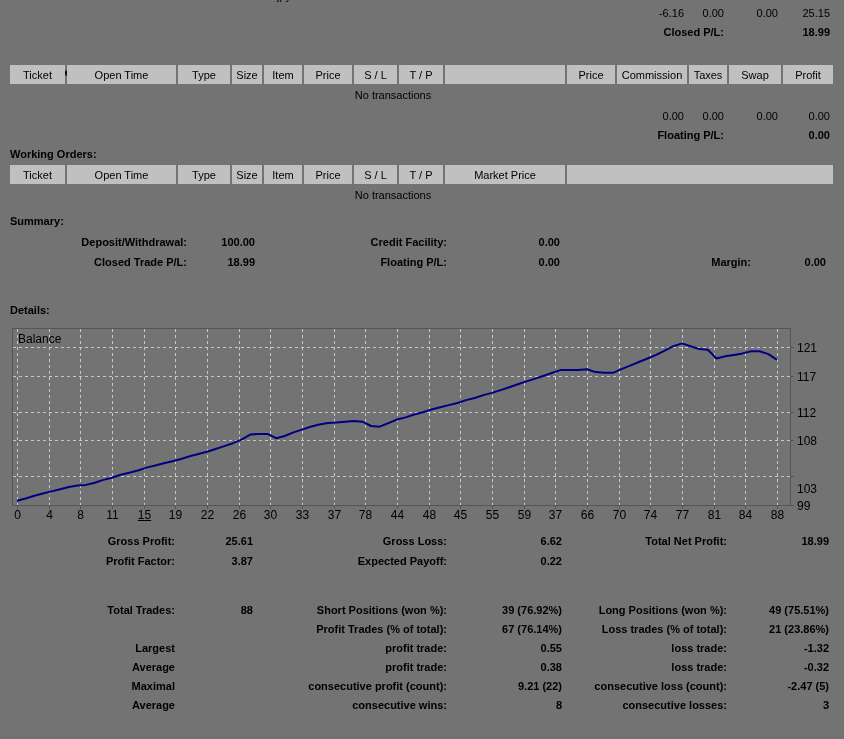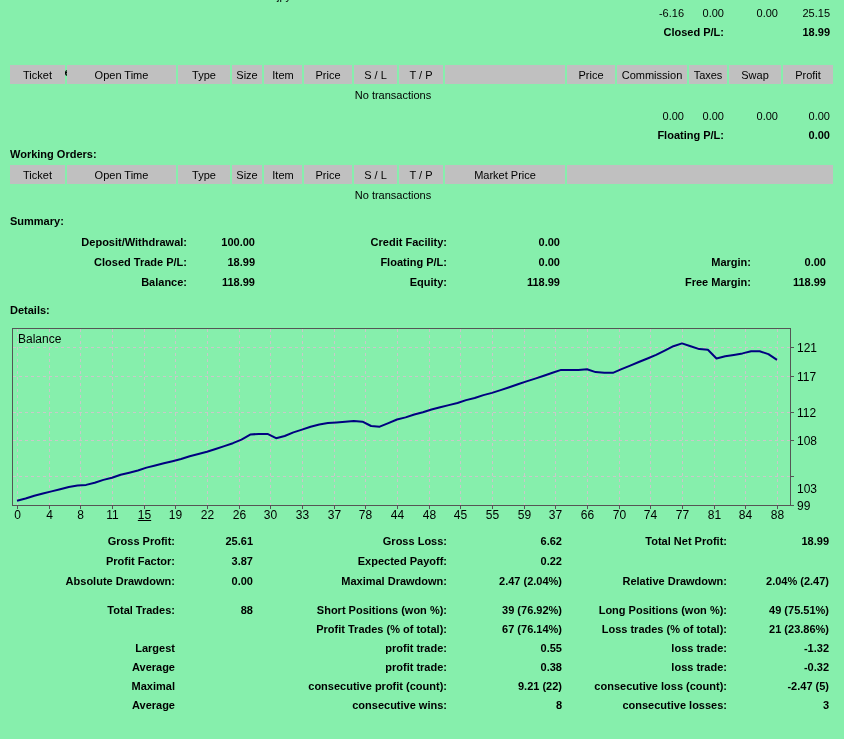--- a/index.html
+++ b/index.html
@@ -1,18 +1,18 @@
 <!DOCTYPE html>
 <html><head>
 <meta charset="utf-8">
 <style>
   *{margin:0;padding:0;box-sizing:border-box}
   html,body{background:#fff}
   body{font-family:"Liberation Sans",sans-serif;font-size:11px;color:#000}
-  #page{position:relative;width:844px;height:739px;overflow:hidden;background:#86efac}
+  #page{position:relative;width:844px;height:739px;overflow:hidden;background:#737373}
   #crop-frag{position:absolute;left:277px;top:-10px;font-size:11px}
   table.stmt{position:absolute;left:8px;border-collapse:separate;border-spacing:2px 0;table-layout:fixed}
   .stmt td{padding:0;white-space:nowrap;overflow:hidden;vertical-align:middle}
   td.hdr{background:#c0c0c0;text-align:center;font-weight:normal}
   td.num{text-align:right;padding-right:3px}
   .b{font-weight:bold}
   .r17{height:17px}.r19{height:19px}.r21{height:21px}
   .sec-title{position:absolute;left:10px;font-weight:bold}
   .no-trans{position:absolute;left:8px;width:770px;text-align:center}
   #chart{position:absolute;left:12px;top:328px;width:790px;height:184px}
@@ -195,28 +195,20 @@
           <td class="num b"></td>
           <td class="num b"></td>
         </tr>
         <tr style="height: 20px;">
           <td class="num b">Closed Trade P/L:</td>
           <td class="num b">18.99</td>
           <td class="num b">Floating P/L:</td>
           <td class="num b">0.00</td>
           <td class="num b">Margin:</td>
           <td class="num b">0.00</td>
-        </tr>
-        <tr style="height: 20px;">
-          <td class="num b">Balance:</td>
-          <td class="num b">118.99</td>
-          <td class="num b">Equity:</td>
-          <td class="num b">118.99</td>
-          <td class="num b">Free Margin:</td>
-          <td class="num b">118.99</td>
         </tr>
       </tbody>
   </table>
 
   <div class="sec-title" style="top:304px">Details:</div>
   <div id="chart">
     <svg id="chart-svg" width="790" height="184">
         <line x1="5.5" y1="1" x2="5.5" y2="177" class="grid"></line>
         <line x1="5.5" y1="177.5" x2="5.5" y2="181" class="tick"></line>
         <line x1="37.5" y1="1" x2="37.5" y2="177" class="grid"></line>
@@ -338,28 +330,20 @@
           <td class="num b">18.99</td>
         </tr>
         <tr style="height: 20px;">
           <td class="num b">Profit Factor:</td>
           <td class="num b">3.87</td>
           <td class="num b">Expected Payoff:</td>
           <td class="num b">0.22</td>
           <td class="num b"></td>
           <td class="num b"></td>
         </tr>
-        <tr style="height: 20px;">
-          <td class="num b">Absolute Drawdown:</td>
-          <td class="num b">0.00</td>
-          <td class="num b">Maximal Drawdown:</td>
-          <td class="num b">2.47 (2.04%)</td>
-          <td class="num b">Relative Drawdown:</td>
-          <td class="num b">2.04% (2.47)</td>
-        </tr>
       </tbody>
   </table>
   <table class="stmt" id="t-stats2" style="top:600px;width:826px">
     <colgroup class="cg-stat">
         <col style="width: 168px;">
         <col style="width: 76px;">
         <col style="width: 192px;">
         <col style="width: 113px;">
         <col style="width: 163px;">
         <col style="width: 100px;">

